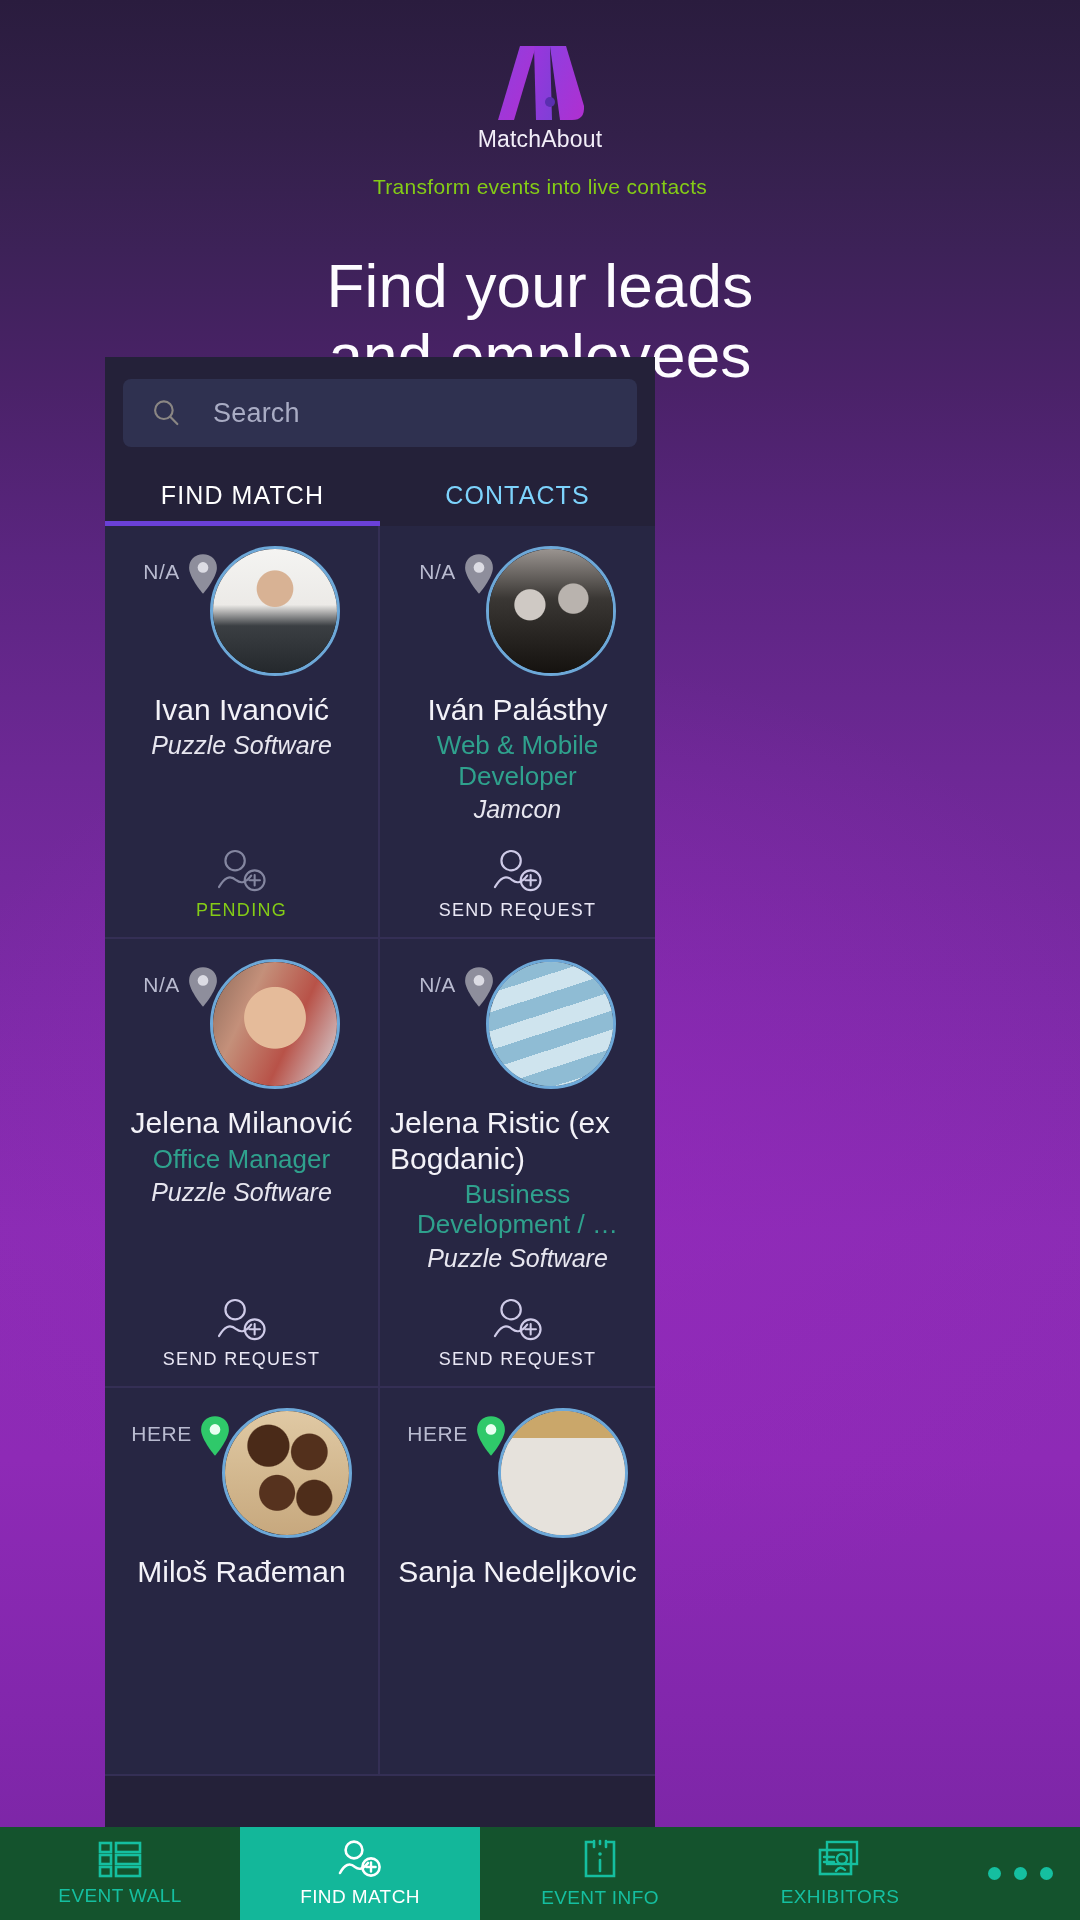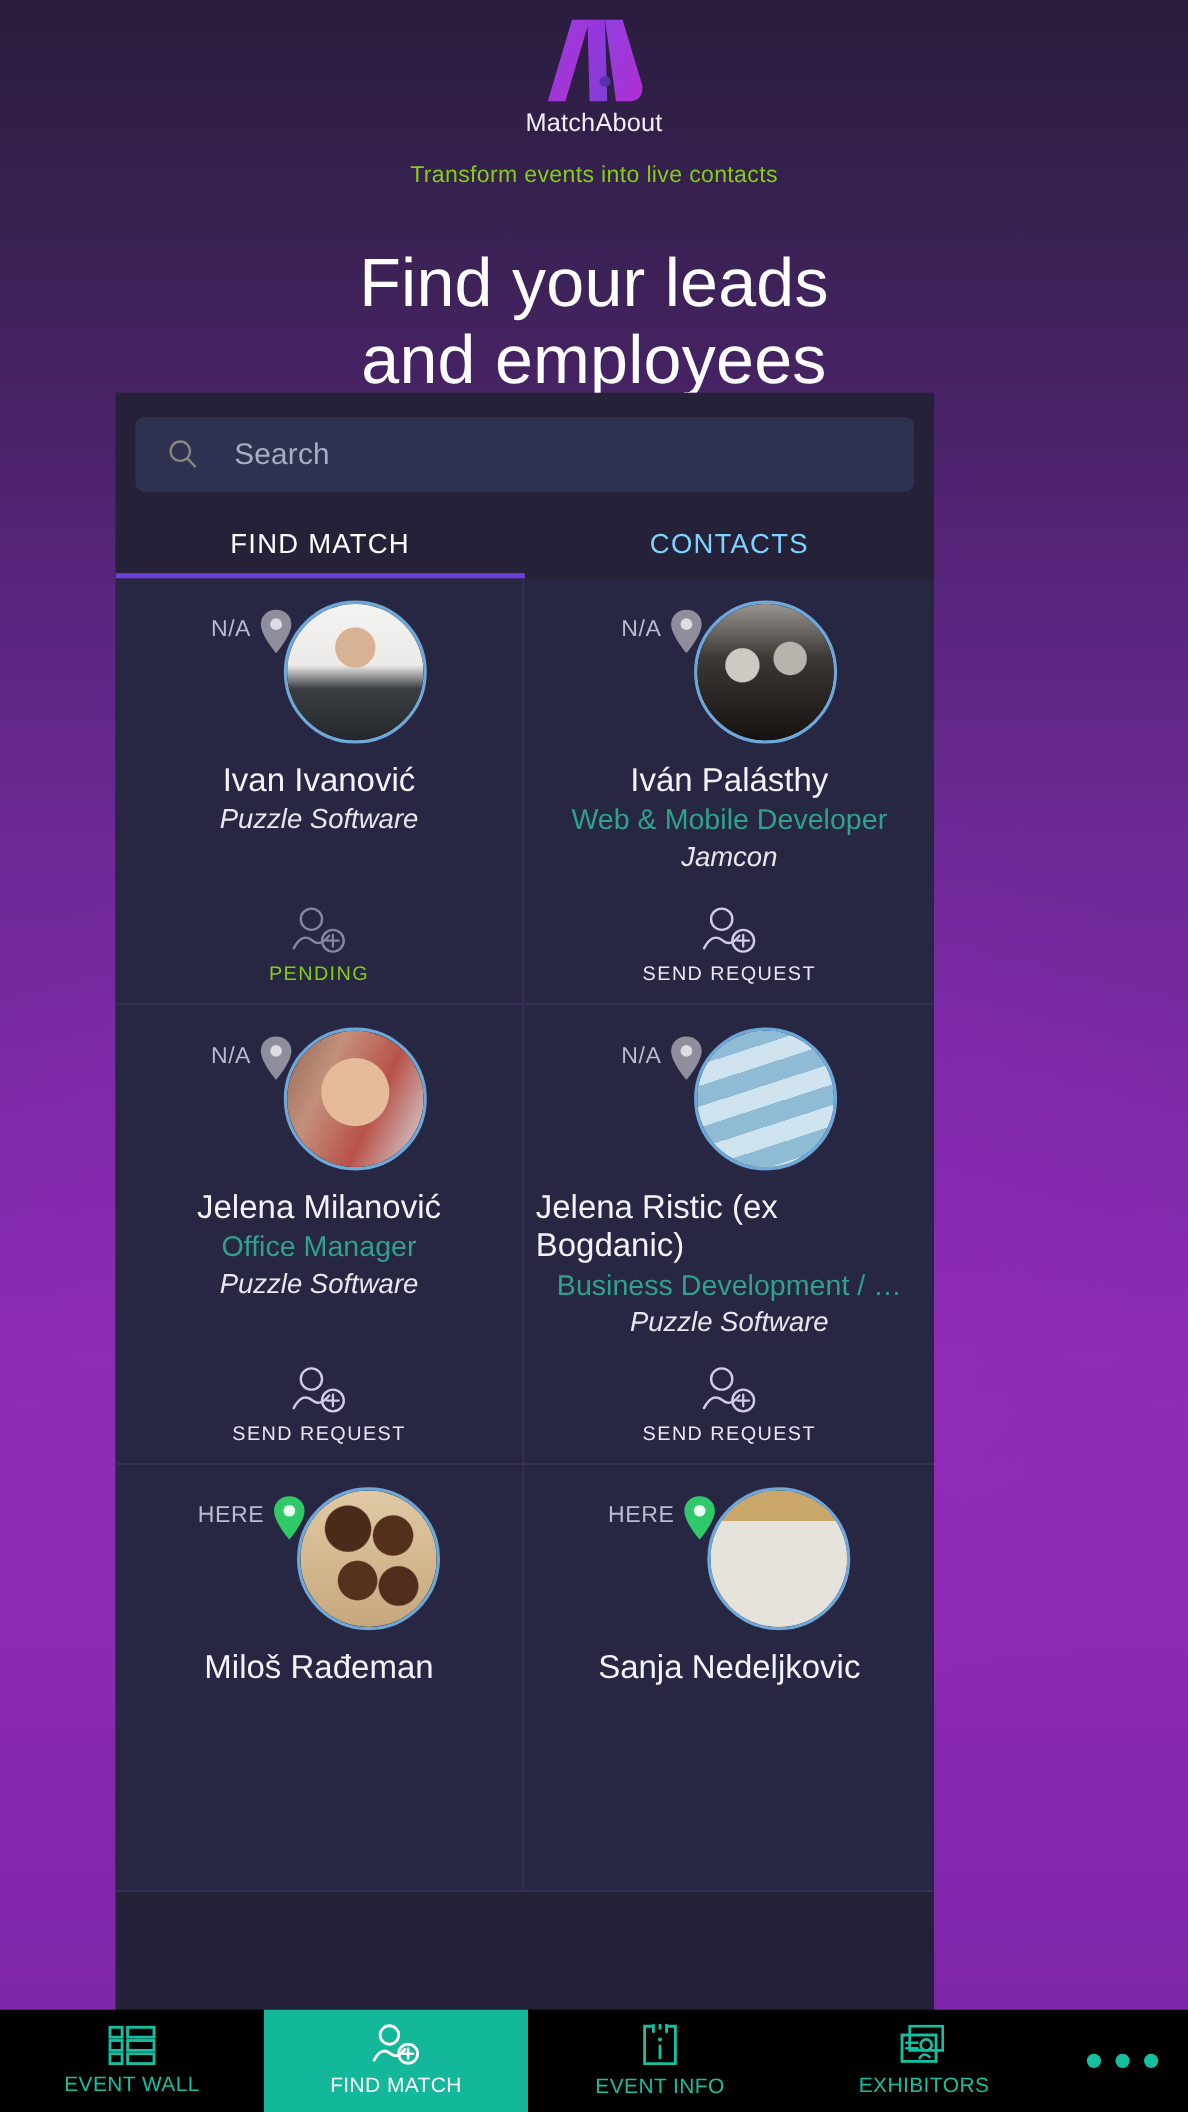--- a/index.html
+++ b/index.html
@@ -25,42 +25,42 @@
         #7c2aa6 52%,
         #8b2cb4 64%,
         #8e2ab6 76%,
         #8327ad 88%,
         #7a26a4 100%);
   }
 
   
   .header{ position:absolute; top:0; left:0; right:0; text-align:center; }
 
-  .logo-wrap{ padding-top:16px; }
+  .logo-wrap{ padding-top:44px; }
   .logo-mark{ display:block; margin:0 auto; }
   .logo-word{
     display:block; margin:4px auto 0;
     font-size:23px; letter-spacing:.2px; color:#f2eef8; font-weight:400;
   }
   .tagline{
     display:block; margin-top:22px;
     font-size:21px; color:#84cc16; letter-spacing:.3px;
   }
 
   .headline{
     margin-top:52px;
     font-size:62px; line-height:1.13; font-weight:400;
     color:#fdfcff; letter-spacing:.2px;
   }
   .headline span{ display:block; }
 
   
   .app{
     position:absolute;
-    left:105px; top:357px; width:744px; height:1480px;
+    left:105px; top:357px; width:550px; height:1480px;
     background:#242139;
     overflow:hidden;
   }
 
   
   .searchbar{
     margin:22px 18px 0 18px;
     height:68px;
     background:#2f3150;
     border-radius:8px;
@@ -136,21 +136,21 @@
   .action .lbl{
     margin-top:6px;
     font-size:18px; letter-spacing:1.3px;
   }
   .action.pending .lbl{ color:#84cc16; }
   .action.send .lbl{ color:#e9e7f5; }
 
   
   .bottomnav{
     position:absolute; left:0; right:0; bottom:0; height:93px;
-    background:#000000;
+    background:#14532d;
     display:flex; align-items:stretch;
   }
   .nav-item{
     flex:1;
     display:flex; flex-direction:column;
     align-items:center; justify-content:center;
     color:#15bfa0;
     gap:7px;
   }
   .nav-item .nlbl{ font-size:19px; letter-spacing:.4px; }

